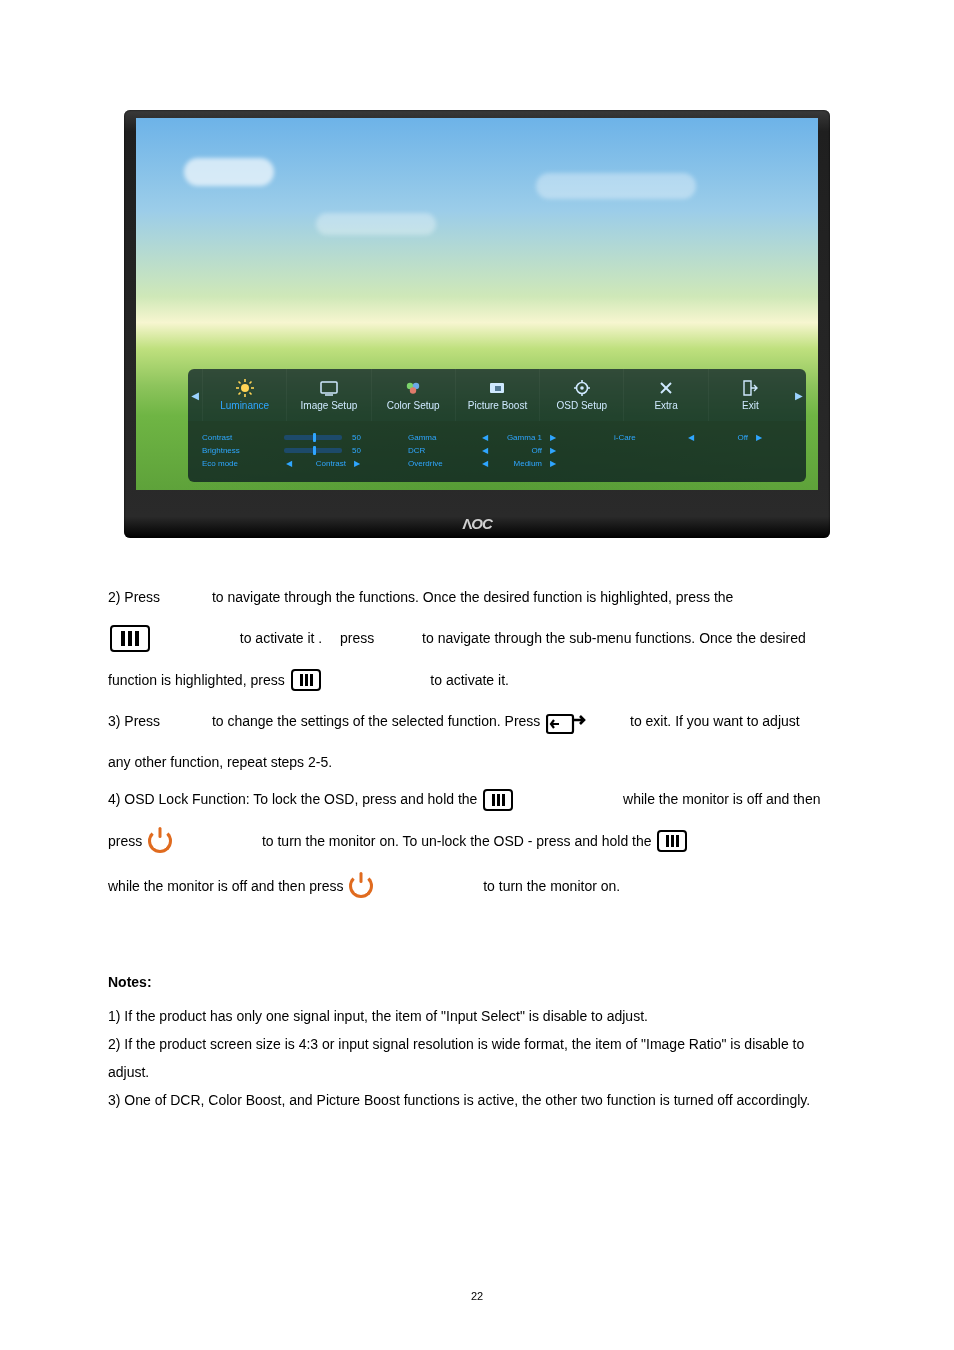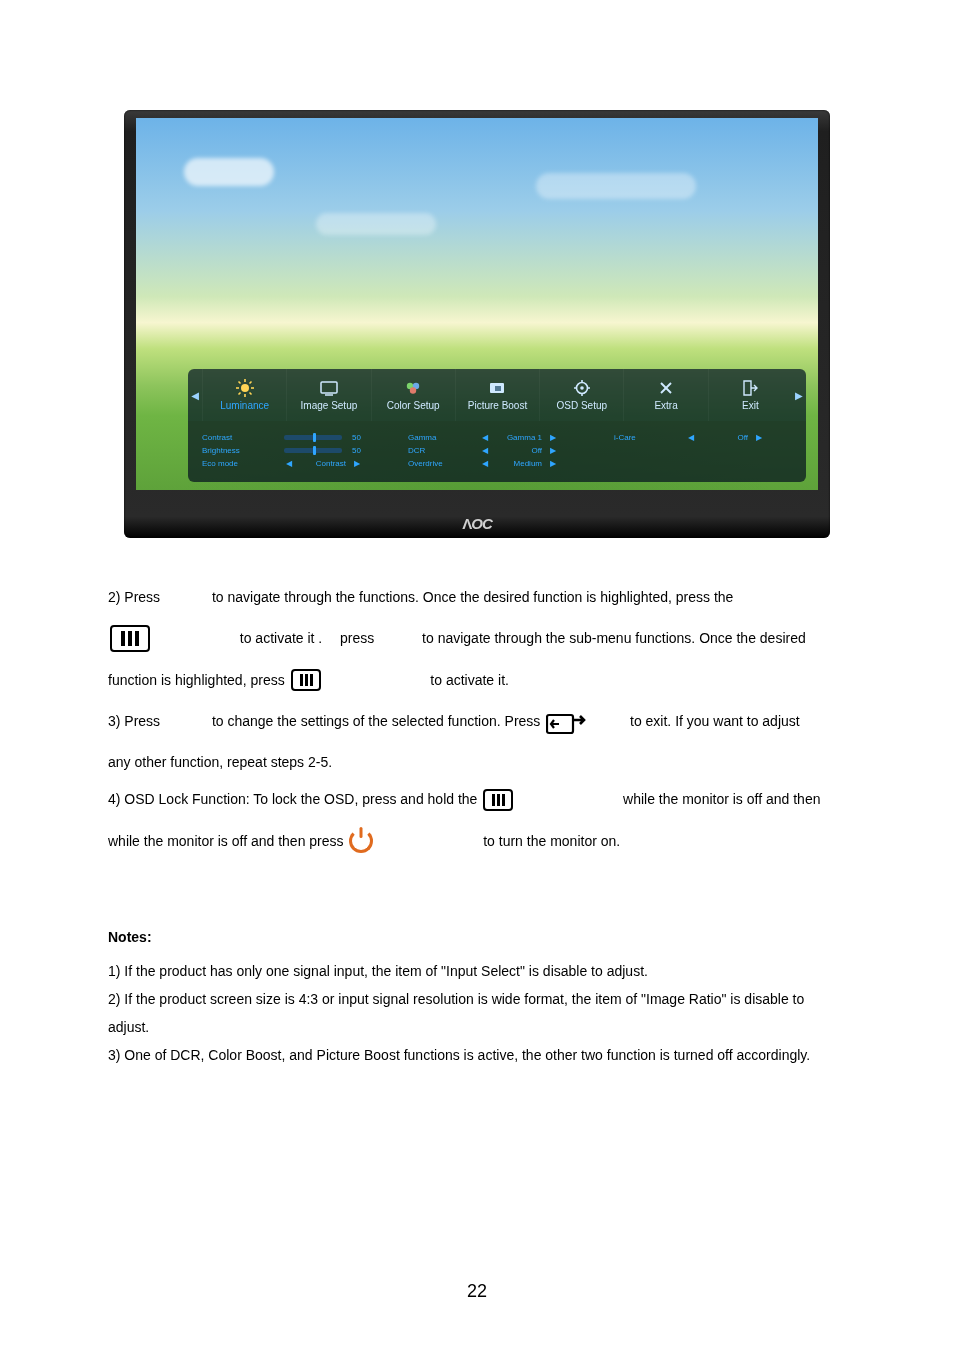--- a/index.html
+++ b/index.html
@@ -41,21 +41,21 @@
   .menu-icon::before { content:""; position:absolute; left:7px; top:3px; bottom:3px; width:3px; background:#000; box-shadow:5px 0 0 #000, 10px 0 0 #000; }
   .menu-icon.big { width:40px; height:27px; }
   .menu-icon.big::before { left:9px; top:4px; bottom:4px; width:4px; box-shadow:7px 0 0 #000, 14px 0 0 #000; }
   .power-icon { width:24px; height:24px; border:3px solid #e06b1f; border-radius:50%; box-sizing:border-box; border-top-color:transparent; transform:rotate(0deg); }
   .power-icon::before { content:""; position:absolute; left:50%; top:-5px; width:3px; height:11px; background:#e06b1f; transform:translateX(-50%); border-radius:2px; }
   .auto-icon { width:44px; height:24px; }
   .auto-icon svg { width:44px; height:24px; }
   
   .notes { margin-top:60px; line-height:28px; font-size:14px; }
   .notes-title { font-weight:bold; margin-bottom:6px; }
-  .page-num { position:absolute; left:0; right:0; bottom:48px; text-align:center; font-size:18px; }
+  .page-num { position:absolute; left:0; right:0; bottom:48px; text-align:center; font-size:11px; }
   .spacer-inline { display:inline-block; }
 </style>
 </head>
 <body>
 
 <div class="page">
 
   <div class="monitor-wrap">
     <div class="screen">
       <div class="cloud c1"></div>
@@ -237,20 +237,27 @@
     <div>
       <span class="iline">any other function, repeat steps 2-5.</span>
     </div>
     <div>
       <span class="iline">4) OSD Lock Function: To lock the OSD, press and hold the </span>
       <span class="menu-icon"></span>
       <span class="spacer-inline" style="width:100px"></span>
       <span class="iline"> while the monitor is off and then</span>
     </div>
     <div style="line-height:44px">
+      <span class="iline">press</span>
+      <span class="power-icon"></span>
+      <span class="spacer-inline" style="width:80px"></span>
+      <span class="iline"> to turn the monitor on. To un-lock the OSD - press and hold the </span>
+      <span class="menu-icon"></span>
+    </div>
+    <div style="line-height:44px">
       <span class="iline">while the monitor is off and then press </span>
       <span class="power-icon"></span>
       <span class="spacer-inline" style="width:100px"></span>
       <span class="iline"> to turn the monitor on.</span>
     </div>
   </div>
 
   <div class="notes">
     <div class="notes-title">Notes:</div>
     <div>1) If the product has only one signal input, the item of "Input Select" is disable to adjust.</div>

